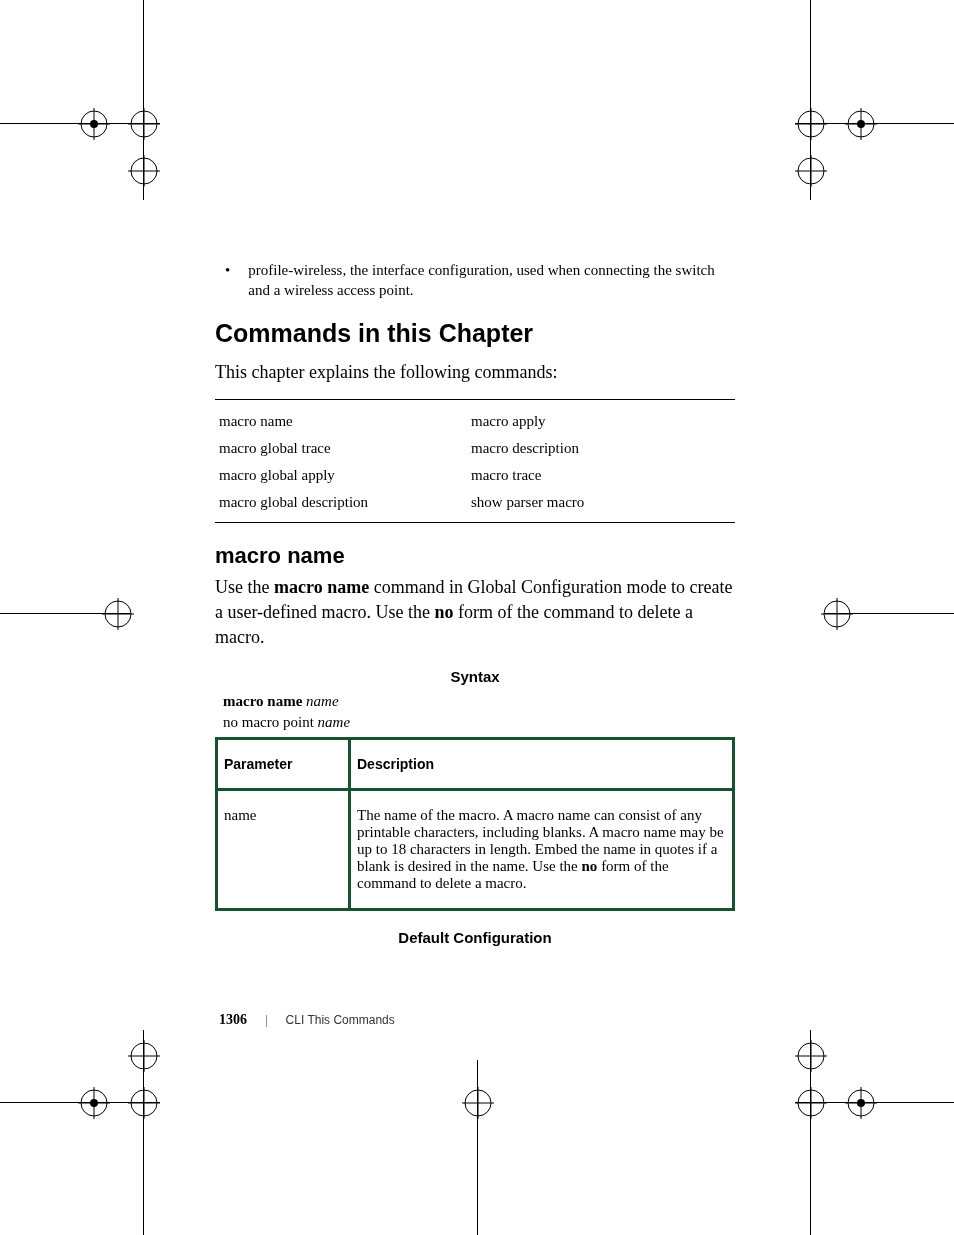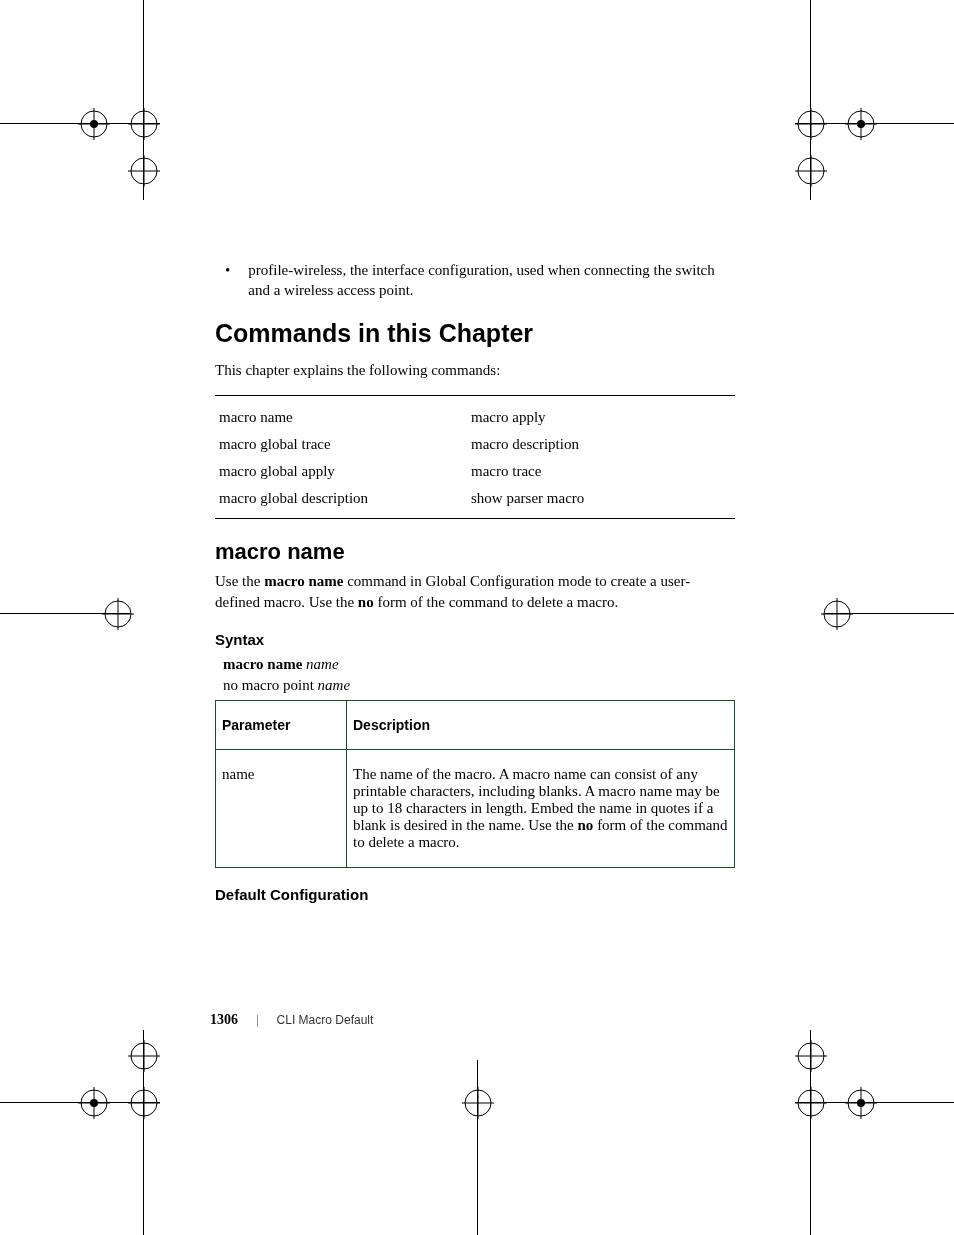--- a/index.html
+++ b/index.html
@@ -38,23 +38,24 @@
     font-family: Arial, Helvetica, sans-serif;
     font-weight: bold;
     font-size: 22px;
     margin: 20px 0 6px 0;
   }
   h3 {
     font-family: Arial, Helvetica, sans-serif;
     font-weight: bold;
     font-size: 15px;
     margin: 18px 0 8px 0;
+    text-align: center;
   }
   p {
-    font-size: 15px;
+    font-size: 18px;
     line-height: 1.4;
     margin: 4px 0 10px 0;
   }
   .cmd-table {
     border-top: 1px solid #000;
     border-bottom: 1px solid #000;
     margin: 14px 0 10px 0;
     padding: 8px 0 6px 0;
   }
   .cmd-row {
@@ -67,34 +68,34 @@
   .bold { font-weight: bold; }
   .italic { font-style: italic; }
   .syntax-line { font-size: 15px; margin: 4px 8px; }
   .param-table {
     border-collapse: collapse;
     width: 100%;
     margin-top: 6px;
     font-size: 15px;
   }
   .param-table th, .param-table td {
-    border: 1px solid #14532d;
+    border: 3px solid #14532d;
     text-align: left;
     vertical-align: top;
     padding: 16px 6px;
   }
   .param-table th {
     font-family: Arial, Helvetica, sans-serif;
     font-weight: bold;
     font-size: 14px;
   }
   .param-table .col-param { width: 118px; }
   .footer {
     position: absolute;
-    left: 210px;
+    left: 219px;
     top: 1012px;
     font-size: 13px;
     display: flex;
     align-items: center;
     gap: 18px;
   }
   .footer .pagenum { font-weight: bold; font-size: 14px; }
   .footer .divider { color: #555; }
   .footer .section { font-family: Arial, Helvetica, sans-serif; color: #333; font-size: 12px; }
   .hline { position: absolute; height: 1px; background: #000; }
@@ -256,14 +257,14 @@
   </tbody>
     </table>
 
   <h3>Default Configuration</h3>
 
 </div>
 
 <div class="footer">
   <span class="pagenum">1306</span>
   <span class="divider">|</span>
-  <span class="section">CLI Macro Default</span>
+  <span class="section">CLI This Commands</span>
 </div>
 
 </body></html>

